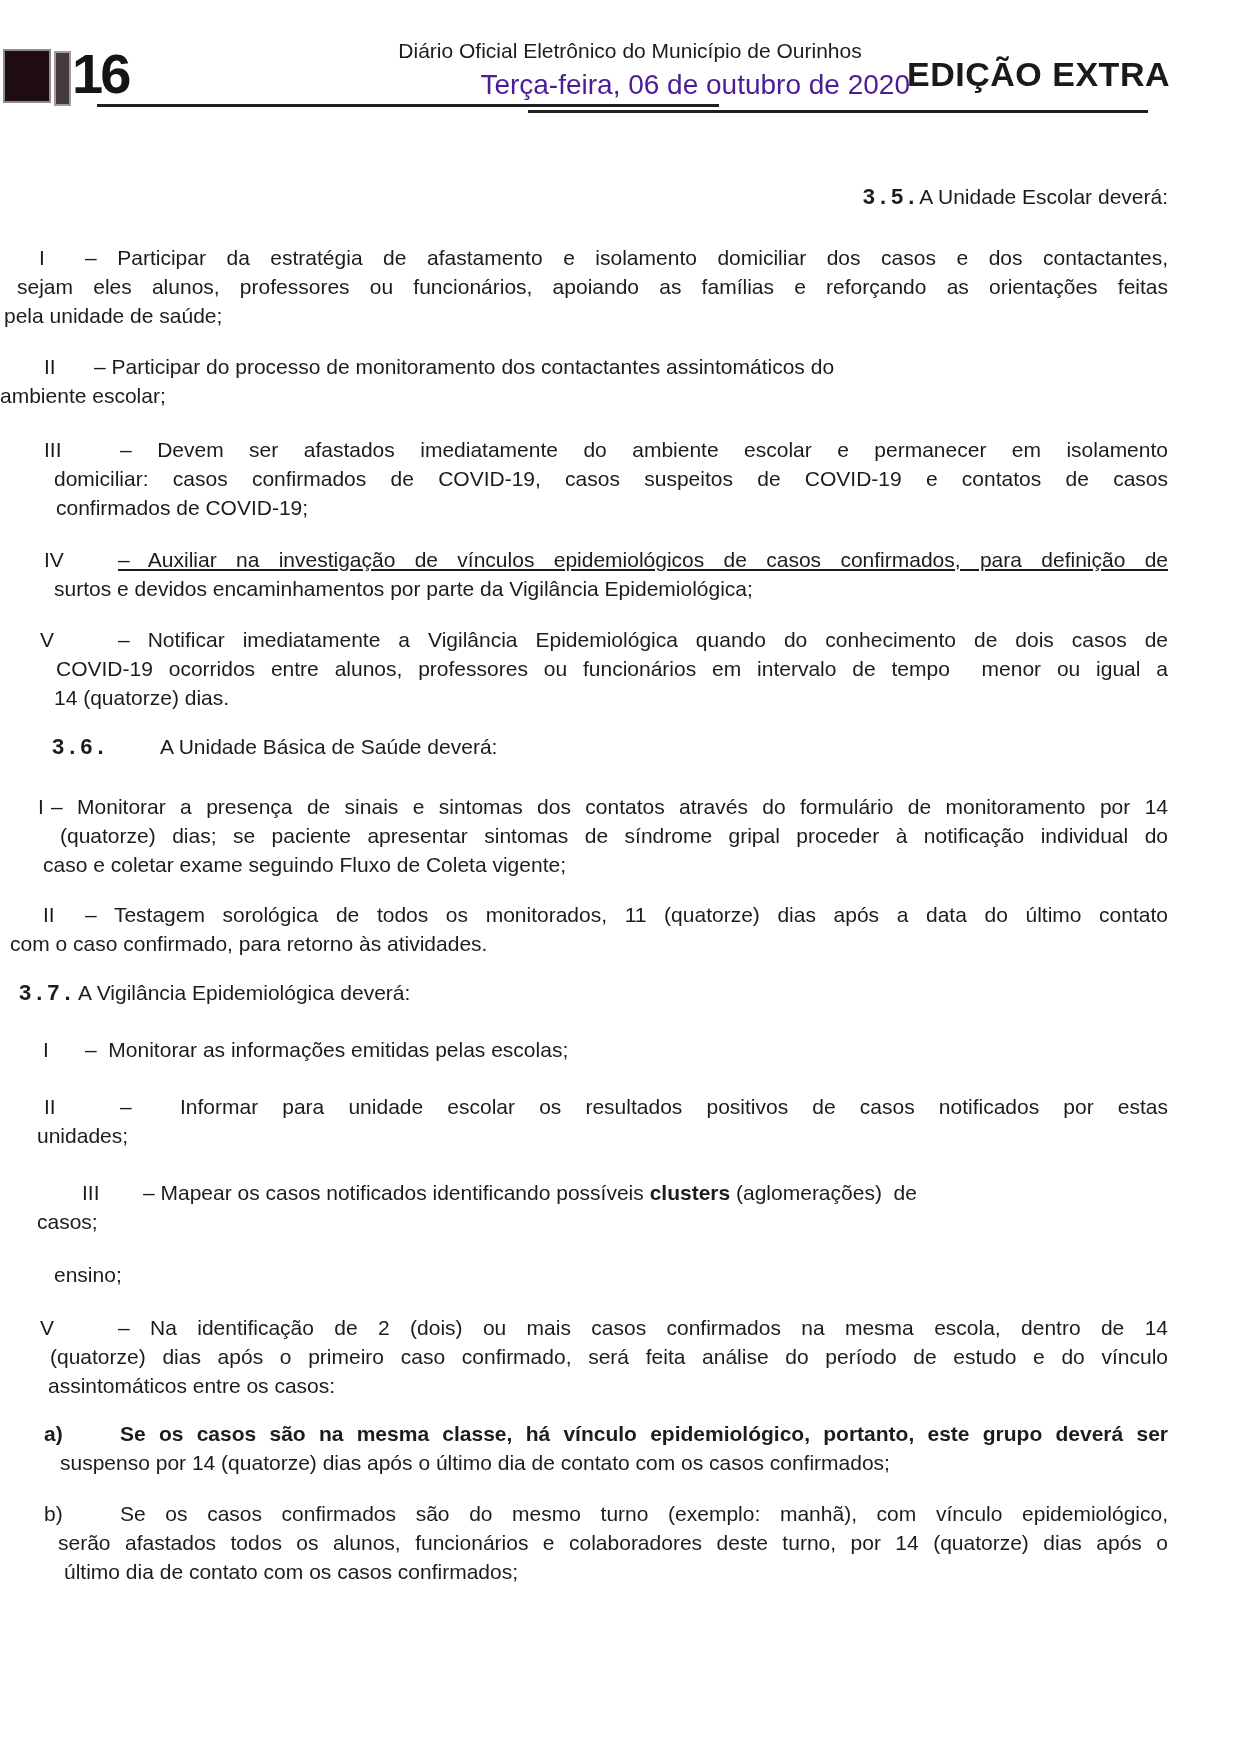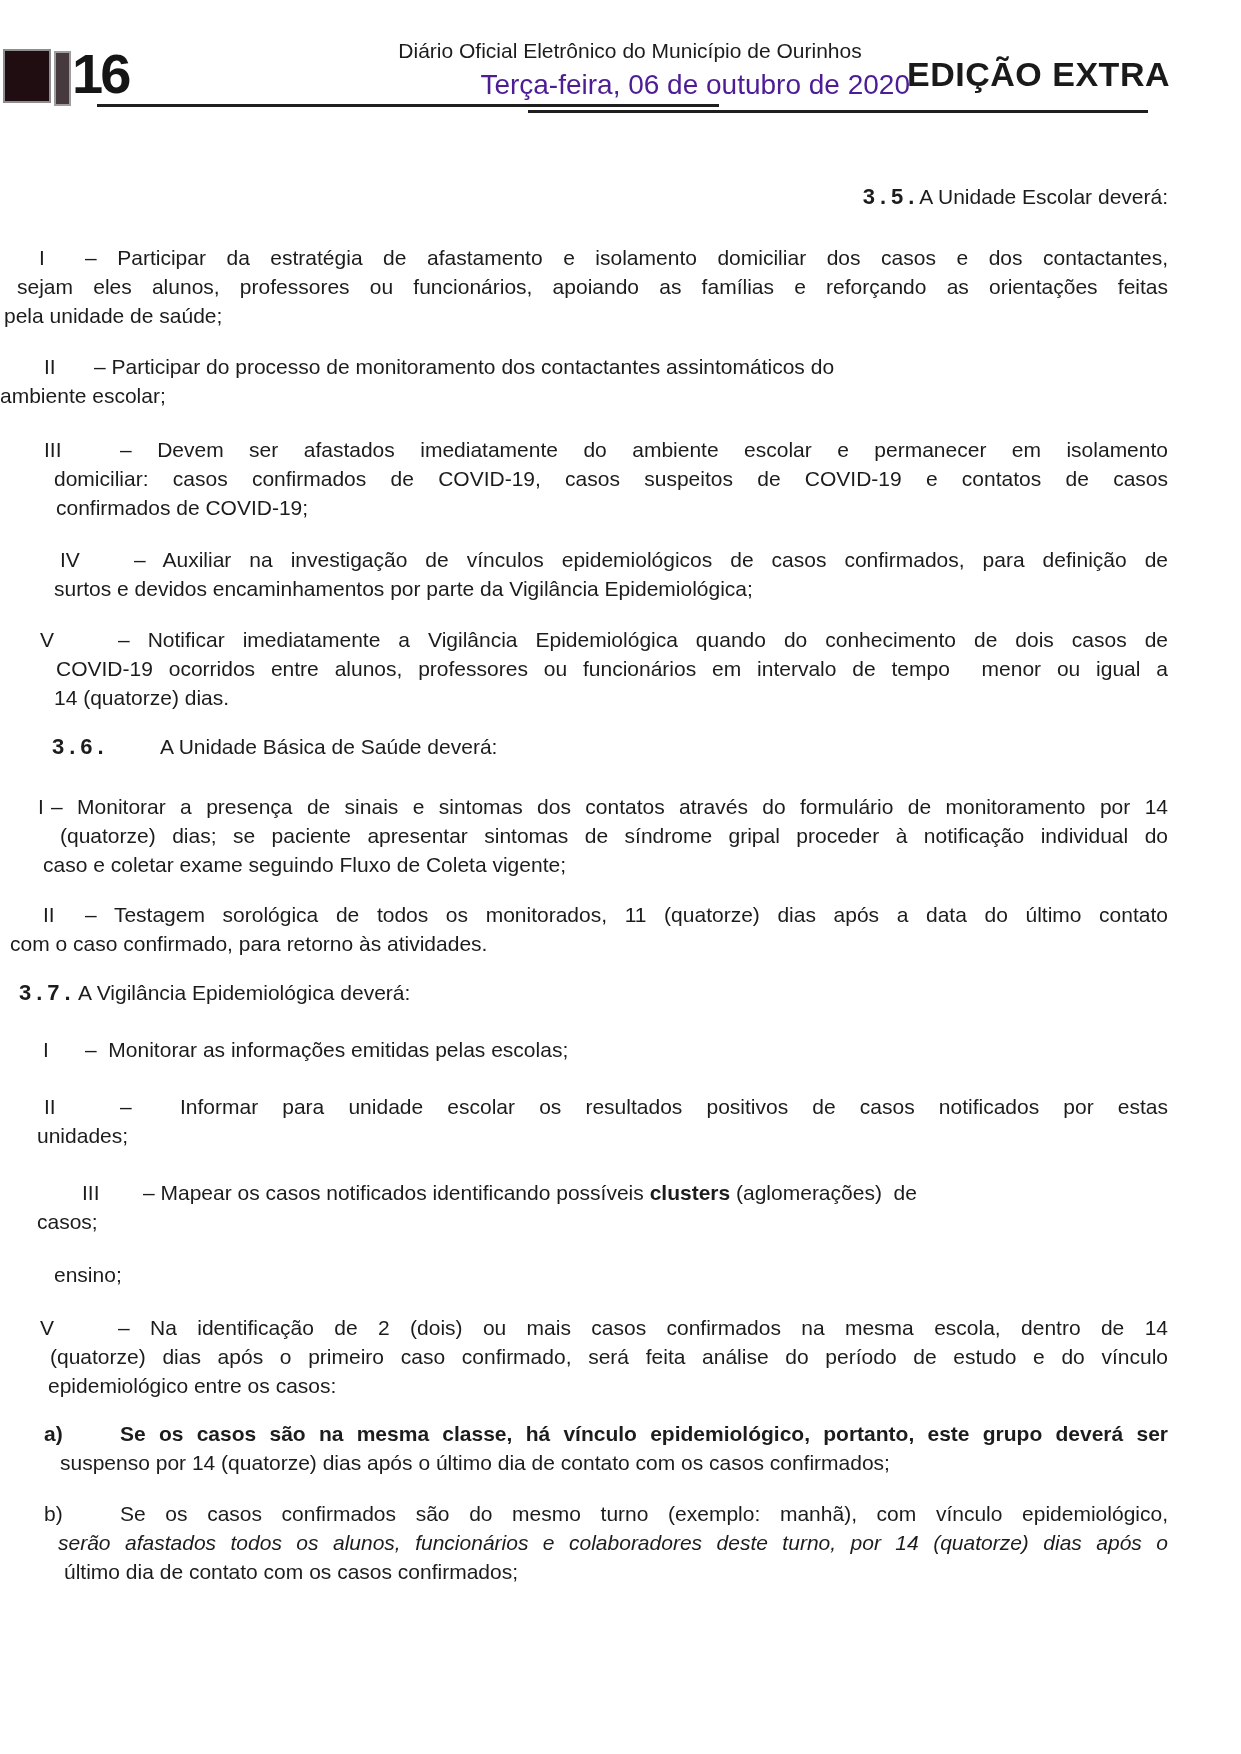--- a/index.html
+++ b/index.html
@@ -58,21 +58,21 @@
     <div style="margin-top: 22px;">
       <div class="line" style="margin-left: 4px;"><span class="num" style="width: 50px;">II</span><span>– Participar do processo de monitoramento dos contactantes assintomáticos do</span></div>
       <div class="line" style="margin-left: -40px;"><span>ambiente escolar;</span></div>
     </div>
     <div style="margin-top: 25px;">
       <div class="line just" style="margin-left: 4px;"><span class="num" style="width: 76px;">III</span><span>– Devem ser afastados imediatamente do ambiente escolar e permanecer em isolamento</span></div>
       <div class="line just" style="margin-left: 14px;"><span>domiciliar: casos confirmados de COVID-19, casos suspeitos de COVID-19 e contatos de casos</span></div>
       <div class="line" style="margin-left: 16px;"><span>confirmados de COVID-19;</span></div>
     </div>
     <div style="margin-top: 23px;">
-      <div class="line just" style="margin-left: 20px;"><span class="num" style="width: 74px;">IV</span><span>– Auxiliar na investigação de vínculos epidemiológicos de casos confirmados, para definição de</span></div>
+      <div class="line just" style="margin-left: 4px; text-decoration: underline;"><span class="num" style="width: 74px;">IV</span><span>– Auxiliar na investigação de vínculos epidemiológicos de casos confirmados, para definição de</span></div>
       <div class="line" style="margin-left: 14px;"><span>surtos e devidos encaminhamentos por parte da Vigilância Epidemiológica;</span></div>
     </div>
     <div style="margin-top: 22px;">
       <div class="line just" style="margin-left: 0px;"><span class="num" style="width: 78px;">V</span><span>– Notificar imediatamente a Vigilância Epidemiológica quando do conhecimento de dois casos de</span></div>
       <div class="line just" style="margin-left: 16px;"><span>COVID-19 ocorridos entre alunos, professores ou funcionários em intervalo de tempo  menor ou igual a</span></div>
       <div class="line" style="margin-left: 14px;"><span>14 (quatorze) dias.</span></div>
     </div>
     <div style="margin-top: 20px;">
       <div class="line" style="margin-left: 12px;"><span class="num hnum" style="width: 108px;">3.6.</span><span>A Unidade Básica de Saúde deverá:</span></div>
     </div>
@@ -98,24 +98,24 @@
     <div style="margin-top: 28px;">
       <div class="line" style="margin-left: 42px;"><span class="num" style="width: 61px;">III</span><span>– Mapear os casos notificados identificando possíveis </span><span style="font-weight: bold;">clusters</span><span> (aglomerações)  de</span></div>
       <div class="line" style="margin-left: -3px;"><span>casos;</span></div>
     </div>
     <div style="margin-top: 24px;">
       <div class="line" style="margin-left: 14px;"><span>ensino;</span></div>
     </div>
     <div style="margin-top: 24px;">
       <div class="line just" style="margin-left: 0px;"><span class="num" style="width: 78px;">V</span><span>– Na identificação de 2 (dois) ou mais casos confirmados na mesma escola, dentro de 14</span></div>
       <div class="line just" style="margin-left: 10px;"><span>(quatorze) dias após o primeiro caso confirmado, será feita análise do período de estudo e do vínculo</span></div>
-      <div class="line" style="margin-left: 8px;"><span>epidemiológico entre os casos:</span></div>
+      <div class="line" style="margin-left: 8px;"><span>assintomáticos entre os casos:</span></div>
     </div>
     <div style="margin-top: 19px;">
       <div class="line just" style="margin-left: 4px; font-weight: bold;"><span class="num" style="width: 76px;">a)</span><span>Se os casos são na mesma classe, há vínculo epidemiológico, portanto, este grupo deverá ser</span></div>
       <div class="line" style="margin-left: 20px;"><span>suspenso por 14 (quatorze) dias após o último dia de contato com os casos confirmados;</span></div>
     </div>
     <div style="margin-top: 22px;">
       <div class="line just" style="margin-left: 4px;"><span class="num" style="width: 76px;">b)</span><span>Se os casos confirmados são do mesmo turno (exemplo: manhã), com vínculo epidemiológico,</span></div>
-      <div class="line just" style="margin-left: 18px; font-style: italic;"><span>serão afastados todos os alunos, funcionários e colaboradores deste turno, por 14 (quatorze) dias após o</span></div>
+      <div class="line just" style="margin-left: 18px;"><span>serão afastados todos os alunos, funcionários e colaboradores deste turno, por 14 (quatorze) dias após o</span></div>
       <div class="line" style="margin-left: 24px;"><span>último dia de contato com os casos confirmados;</span></div>
     </div>
   </div>
 
 </body></html>

